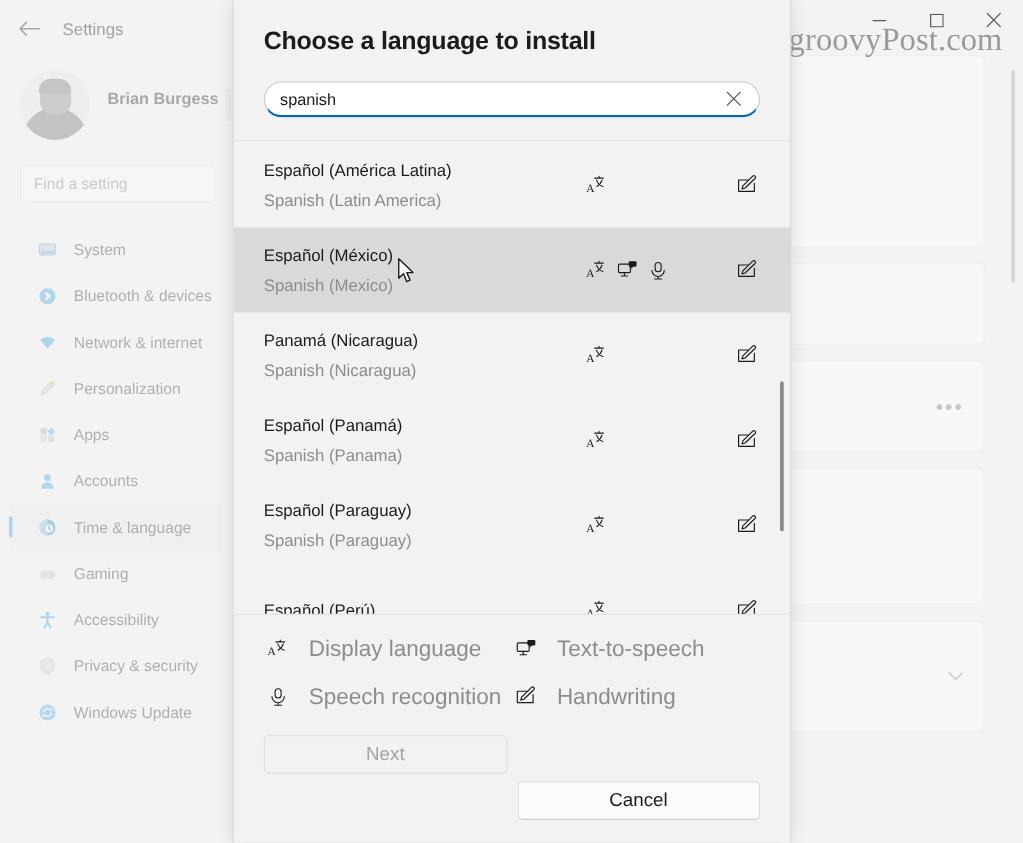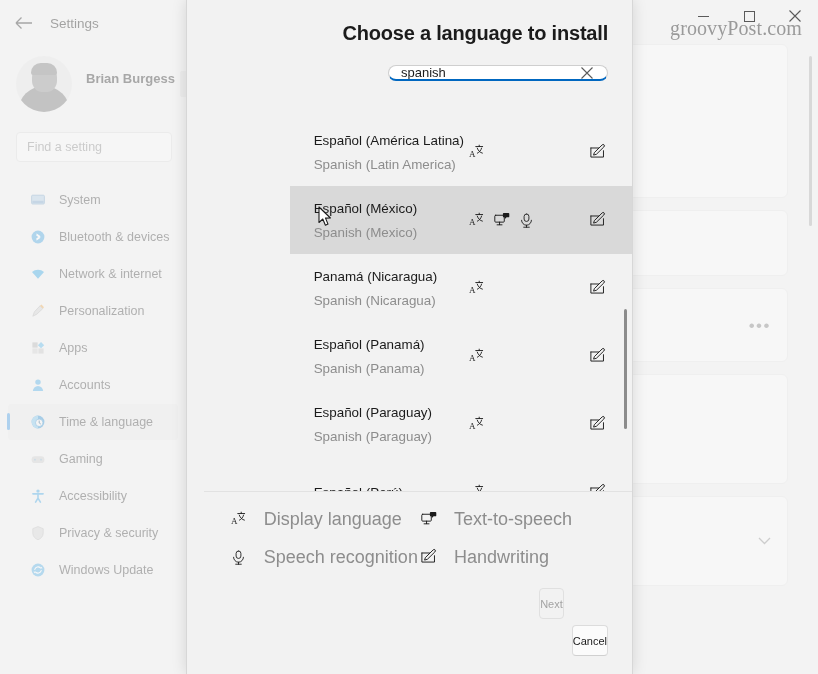--- a/index.html
+++ b/index.html
@@ -43,21 +43,21 @@
     line-height: 1;
   }
   .win-btn svg { display: block; }
 
   
   .watermark {
     position: absolute;
     top: 17px;
     right: 16px;
     font-family: "Liberation Serif", serif;
-    font-size: 20px;
+    font-size: 26px;
     color: #9a9a9a;
     letter-spacing: 0.1px;
     z-index: 5;
     white-space: nowrap;
   }
 
   
   .sidebar {
     width: 186px;
     flex: 0 0 186px;
@@ -263,37 +263,36 @@
     top: 0;
     width: 447px;
     height: 674px;
     background: #f2f2f2;
     border-left: 1px solid #d7d7d7;
     border-right: 1px solid #d7d7d7;
     display: flex;
     flex-direction: column;
     z-index: 10;
     box-shadow: 0 0 14px rgba(0,0,0,0.13);
-    align-items: flex-end;
   }
 
   .dialog-header {
     padding: 22px 24px 0 24px;
     flex: 0 0 auto;
   }
   .dialog-title {
     font-size: 20px;
     font-weight: bold;
     color: #1b1b1b;
     letter-spacing: -0.2px;
   }
 
   .search-wrap {
-    margin: 20px 24px 17px 24px;
-    height: 16px;
+    margin: 20px 24px 0 24px;
+    height: 29px;
     background: #ffffff;
     border: 1px solid #cfcfcf;
     border-bottom: 2px solid #0067c0;
     border-radius: 16px;
     display: flex;
     align-items: center;
     padding: 0 10px 0 12px;
     position: relative;
   }
   .search-input {
@@ -405,21 +404,21 @@
   .dialog-footer {
     flex: 0 0 auto;
     padding: 14px 24px 18px 24px;
     display: flex;
     gap: 8px;
   }
   .dlg-btn {
     flex: 1;
     height: 31px;
     border-radius: 4px;
-    font-size: 11px;
+    font-size: 15px;
     font-family: "Liberation Sans", sans-serif;
     border: 1px solid #e0e0e0;
     background: #f2f2f2;
     color: #a3a3a3;
   }
   .dlg-btn.primary {
     background: #fbfbfb;
     border: 1px solid #dcdcdc;
     color: #1b1b1b;
     border-bottom-color: #d0d0d0;

